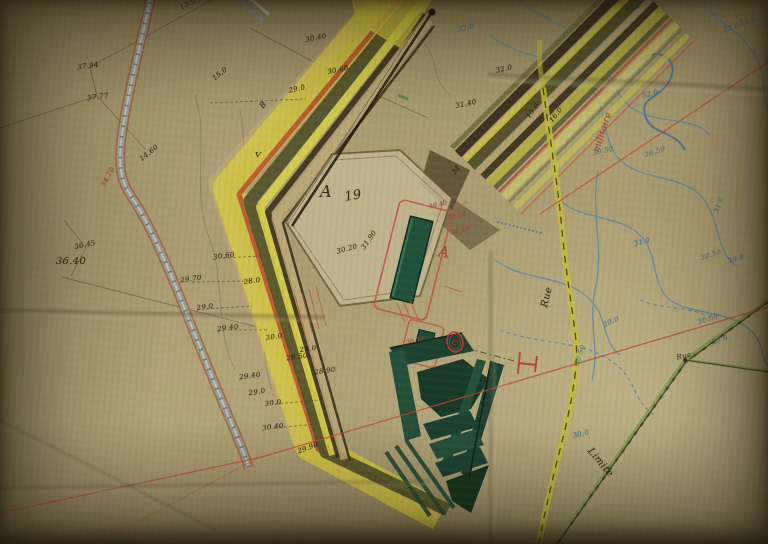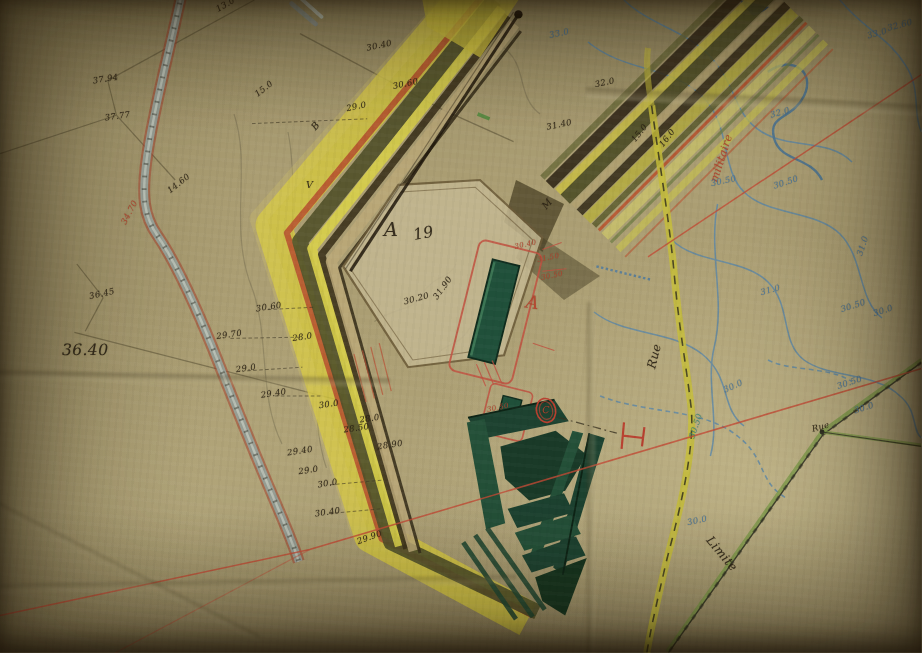--- a/index.html
+++ b/index.html
@@ -230,21 +230,21 @@
   <div class="crease" id="crease-a"></div>
   <div class="crease" id="crease-b"></div>
   <div class="crease" id="crease-c"></div>
   <div class="crease" id="crease-d"></div>
   <div class="crease" id="crease-e"></div>
 
   <div id="labels">
       <span class="lbl" style="left: 88px; top: 66px; font-size: 7px; color: rgb(43, 35, 22); transform: translate(-50%, -50%) rotate(-8deg);">37.94</span>
       <span class="lbl" style="left: 98px; top: 97px; font-size: 7px; color: rgb(43, 35, 22); transform: translate(-50%, -50%) rotate(-8deg);">37.77</span>
       <span class="lbl" style="left: 85px; top: 245px; font-size: 7px; color: rgb(43, 35, 22); transform: translate(-50%, -50%) rotate(-12deg);">36.45</span>
-      <span class="lbl" style="left: 71px; top: 292px; font-size: 13px; color: rgb(43, 35, 22); transform: translate(-50%, -50%) rotate(0deg);">36.40</span>
+      <span class="lbl" style="left: 71px; top: 260px; font-size: 10px; color: rgb(43, 35, 22); transform: translate(-50%, -50%) rotate(0deg);">36.40</span>
       <span class="lbl" style="left: 188px; top: 4px; font-size: 7px; color: rgb(43, 35, 22); transform: translate(-50%, -50%) rotate(-30deg);">13.0</span>
       <span class="lbl" style="left: 220px; top: 74px; font-size: 7px; color: rgb(43, 35, 22); transform: translate(-50%, -50%) rotate(-38deg);">15.0</span>
       <span class="lbl" style="left: 149px; top: 153px; font-size: 7px; color: rgb(43, 35, 22); transform: translate(-50%, -50%) rotate(-38deg);">14.60</span>
       <span class="lbl" style="left: 108px; top: 177px; font-size: 7px; color: rgb(181, 67, 46); transform: translate(-50%, -50%) rotate(-62deg);">34.70</span>
       <span class="lbl" style="left: 316px; top: 38px; font-size: 7px; color: rgb(43, 35, 22); transform: translate(-50%, -50%) rotate(-12deg);">30.40</span>
       <span class="lbl" style="left: 338px; top: 70px; font-size: 7px; color: rgb(43, 35, 22); transform: translate(-50%, -50%) rotate(-12deg);">30.60</span>
       <span class="lbl" style="left: 297px; top: 89px; font-size: 7px; color: rgb(43, 35, 22); transform: translate(-50%, -50%) rotate(-12deg);">29.0</span>
       <span class="lbl" style="left: 466px; top: 104px; font-size: 7px; color: rgb(43, 35, 22); transform: translate(-50%, -50%) rotate(-12deg);">31.40</span>
       <span class="lbl" style="left: 504px; top: 69px; font-size: 7px; color: rgb(43, 35, 22); transform: translate(-50%, -50%) rotate(-12deg);">32.0</span>
       <span class="lbl" style="left: 466px; top: 28px; font-size: 7px; color: rgb(74, 120, 160); transform: translate(-50%, -50%) rotate(-12deg);">33.0</span>

